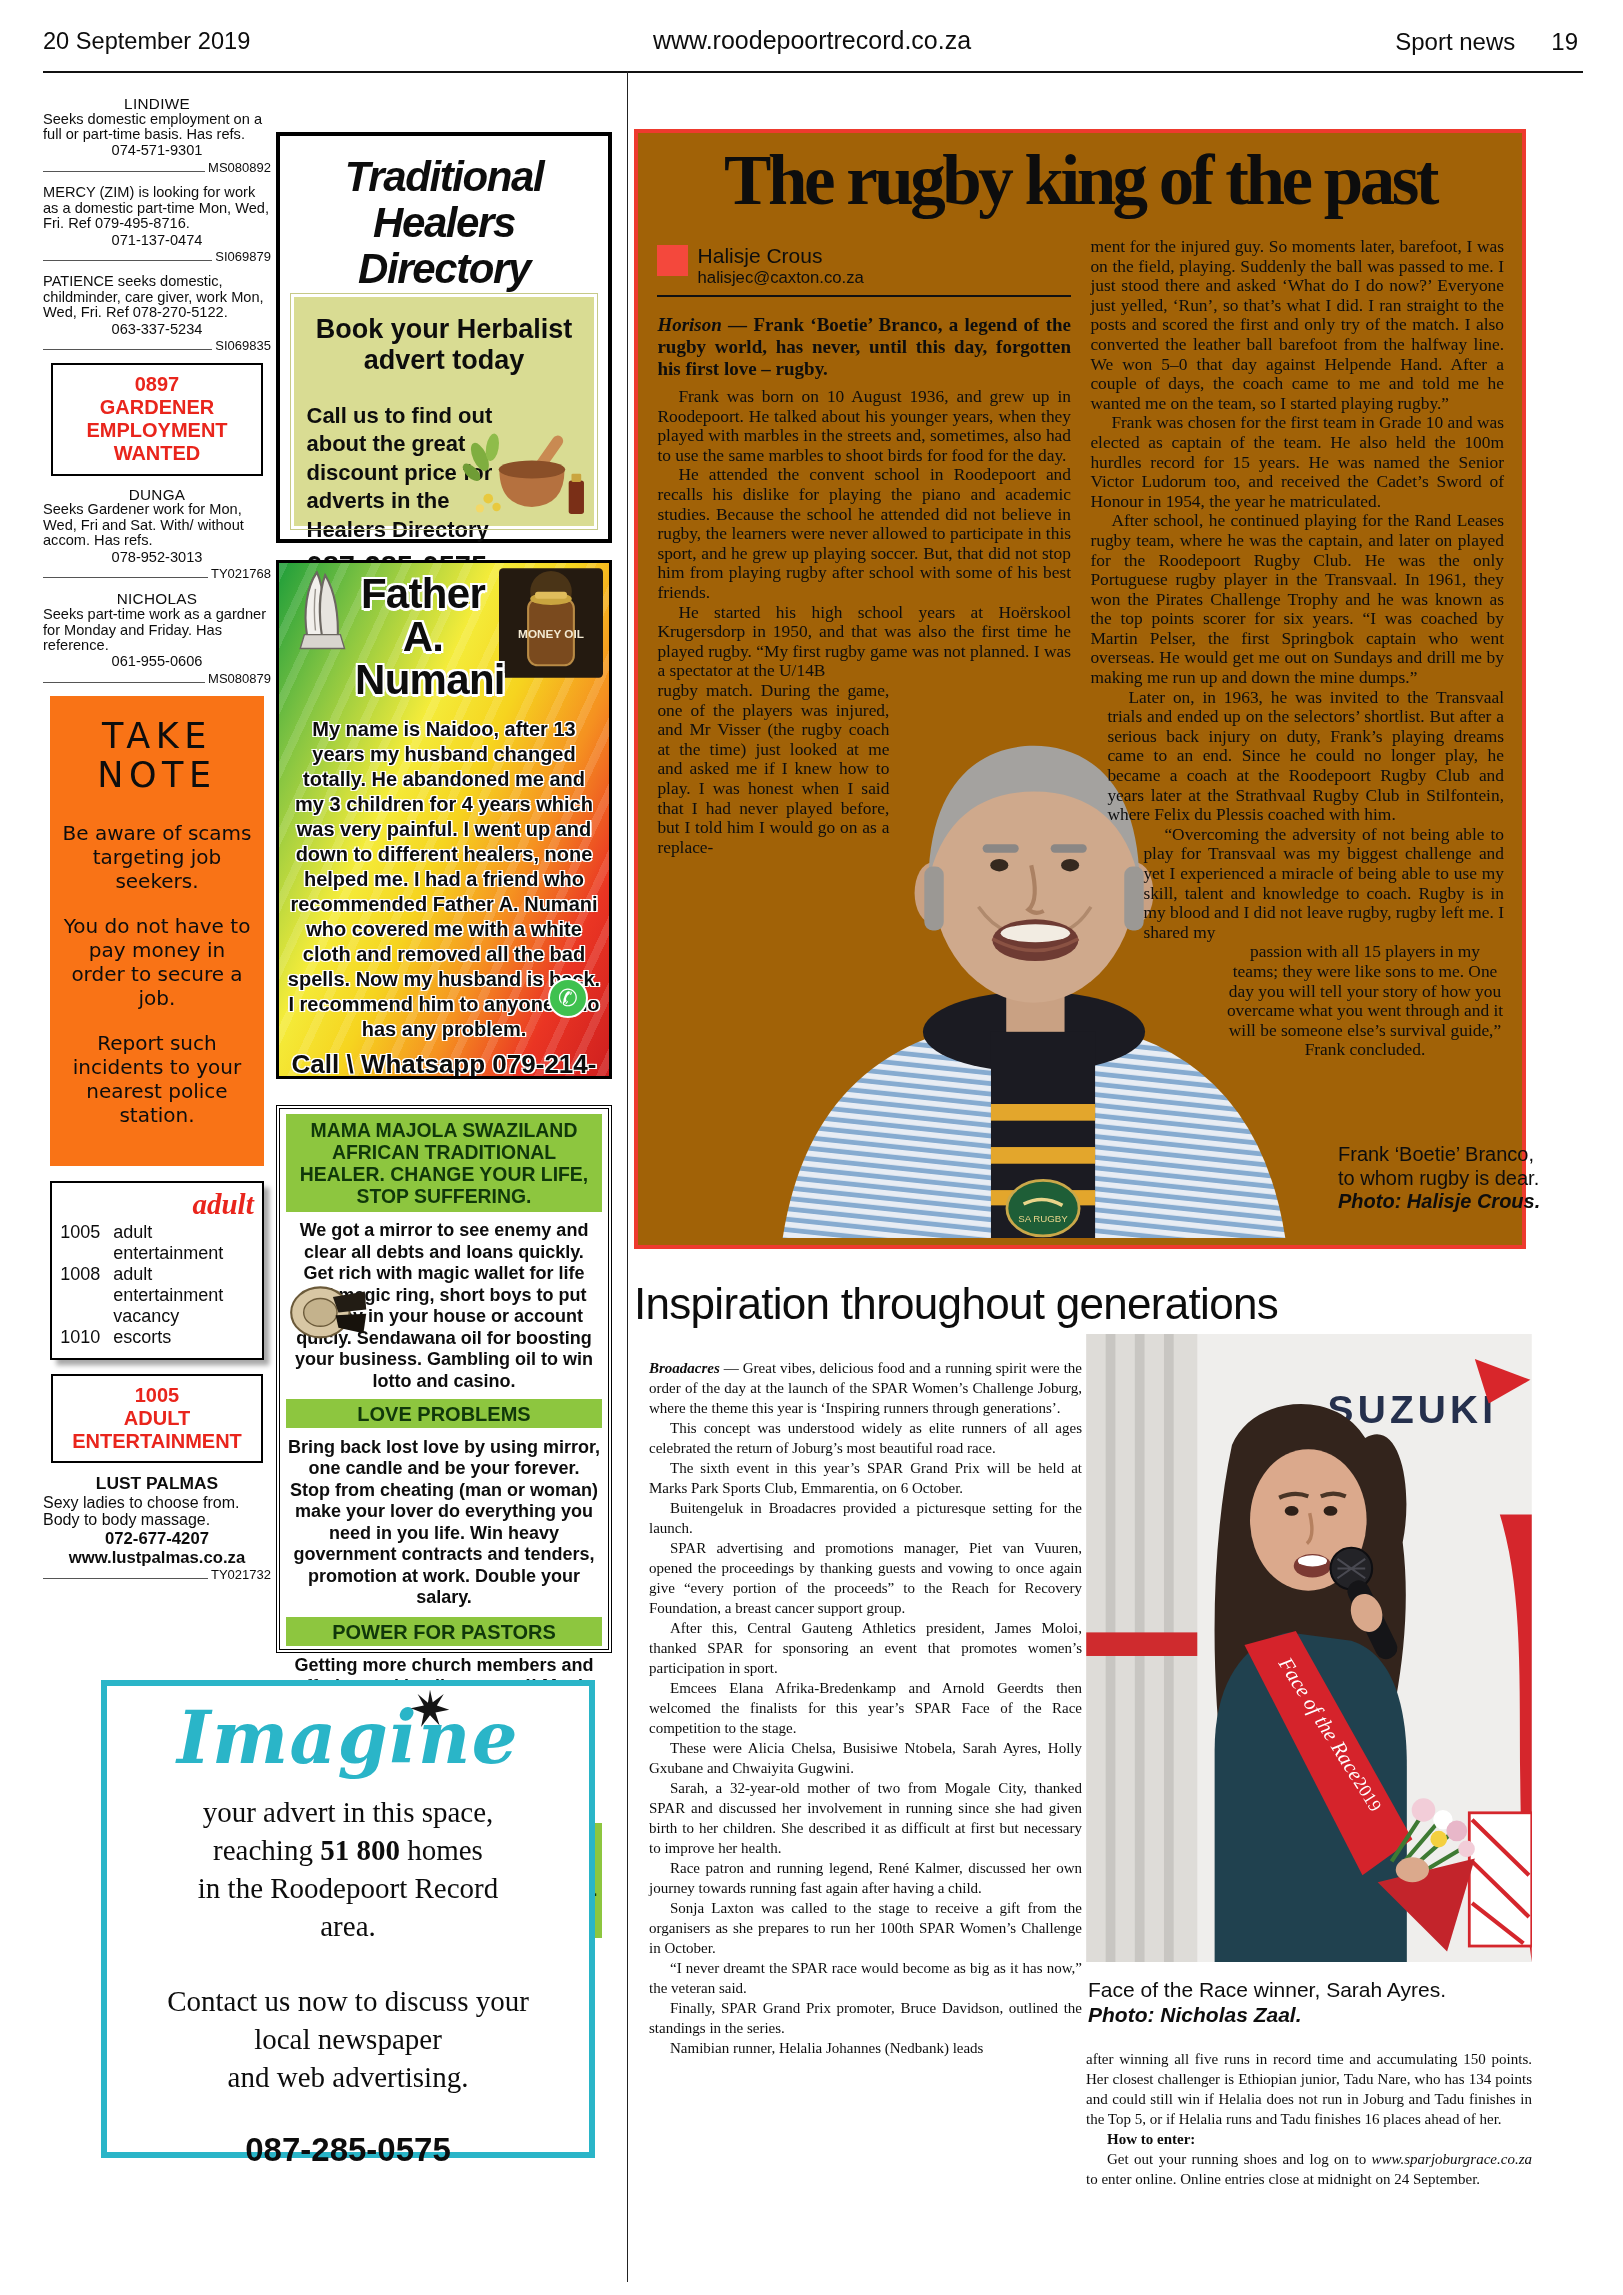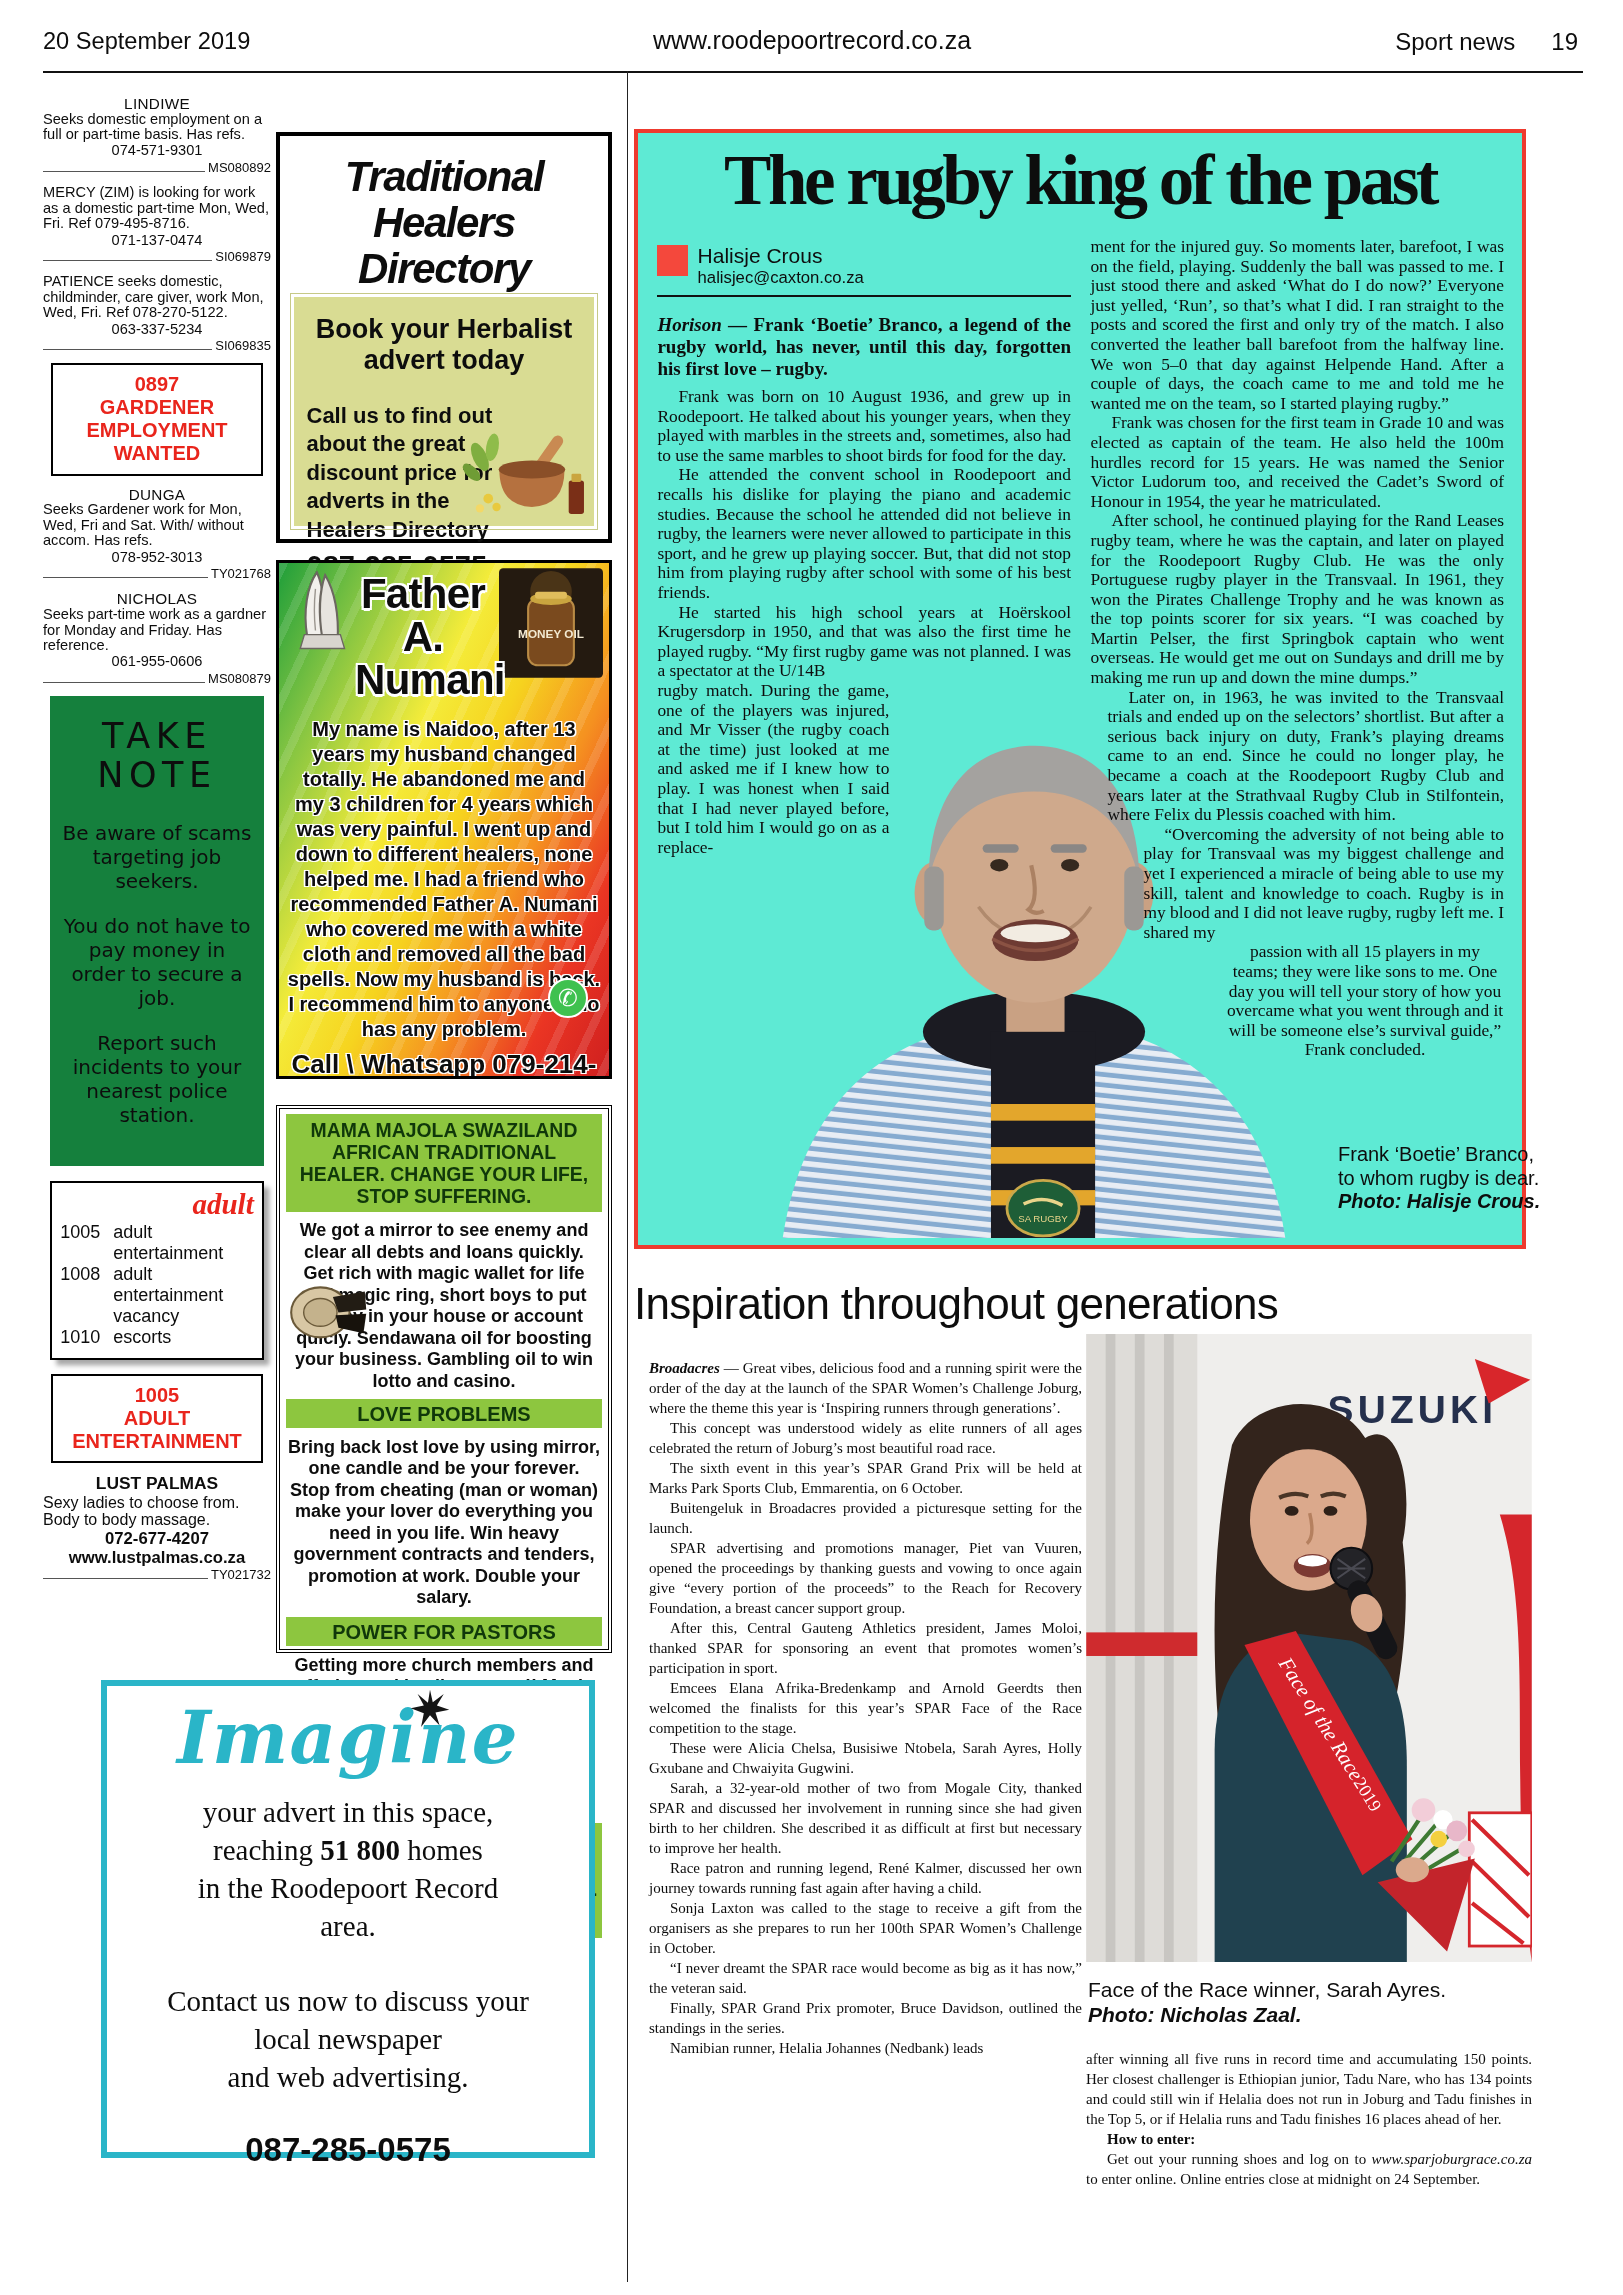--- a/index.html
+++ b/index.html
@@ -17,21 +17,21 @@
   
   .cl-col{position:absolute;left:43px;top:89px;width:228px;font-size:14.6px;line-height:15.6px}
   .cl-ad{margin:7px 0 9.7px}
   .cl-title{text-align:center;font-size:15.3px;letter-spacing:0.3px}
   .cl-phone{text-align:center;margin-top:0.7px}
   .cl-ref{display:flex;align-items:flex-end;font-size:13px;margin-top:0.7px}
   .cl-ref::before{content:"";flex:1;border-bottom:1.4px solid #555;margin:0 3.5px 3.5px 0}
   .red-box{border:2.8px solid #000;margin:4.2px 8.3px 11px;padding:8.3px 4.2px;text-align:center;color:#e9251c;font-weight:bold}
   .gardener{font-size:20px;line-height:23px}
   .adult1005{font-size:20px;line-height:23px}
-  .take-note{background:#15803d;margin:9.7px 7px 15.3px;padding:21px 9.7px 18px;text-align:center;font-family:"DejaVu Sans",sans-serif}
+  .take-note{background:#f97316;margin:9.7px 7px 15.3px;padding:21px 9.7px 18px;text-align:center;font-family:"DejaVu Sans",sans-serif}
   .tn-title{font-size:35px;line-height:39px;letter-spacing:5.6px;margin-bottom:26px}
   .tn-p{font-size:20px;line-height:24px;margin:21px 0}
   .adx{border:2.8px solid #000;margin:0 7px 14px;padding:5.6px 8.3px 9.7px;background:#fff;box-shadow:6.2px 6.2px 4.9px rgba(0,0,0,.35)}
   .adx-logo{text-align:right;color:#e9251c;font-style:italic;font-weight:bold;font-size:29px;line-height:30.5px;font-family:"Liberation Serif",serif;margin-bottom:2.8px}
   .adx-row{display:flex;font-size:18px;line-height:21px}
   .adx-code{width:53px;flex:none}
   .adx-label{flex:1}
   .cl-h2{text-align:center;font-weight:bold;font-size:17.4px;line-height:19.4px}
   .cl-b{font-size:16px;line-height:17.4px}
   .cl-phone-b{font-weight:bold;text-align:center;font-size:16.7px;line-height:19px}
@@ -76,21 +76,21 @@
   .imagine{position:absolute;left:101px;top:1680px;width:494px;height:478px;border:6.2px solid #2ab5c8;background:#fff;
     text-align:center;font-family:"Liberation Serif",serif;z-index:3}
   .im-title{position:relative;display:inline-block;margin-top:15.3px;font-size:72px;line-height:74px;font-style:italic;font-weight:bold;
     color:#2ab5c8;font-family:"DejaVu Serif",serif;letter-spacing:1.4px}
   .im-splat{position:absolute;right:67px;top:-14px}
   .im-p{font-size:29px;line-height:38px;margin-top:18px}
   .im-p2{font-size:29px;line-height:38px;margin-top:37px}
   .im-phone{font-size:33px;font-weight:bold;margin-top:35px;font-family:"Liberation Sans",sans-serif}
 
   
-  .rugby{position:absolute;left:634px;top:129px;width:892px;height:1120px;border:4.2px solid #ee3a2e;background:#5eead4}
+  .rugby{position:absolute;left:634px;top:129px;width:892px;height:1120px;border:4.2px solid #ee3a2e;background:#a16207}
   .rg-headline{margin:9.7px 14px 0;font-family:"Liberation Serif",serif;font-weight:bold;font-size:71px;line-height:74px;
     letter-spacing:-3.5px;white-space:nowrap;text-align:center}
   .rg-photo{position:absolute;left:139px;top:585px;z-index:0}
   .rg-cols{position:absolute;left:19.4px;right:18px;top:104px;display:flex;gap:19.4px;z-index:1}
   .rg-col{width:444px;position:relative}
   .rg-byline{display:flex;gap:9.7px;margin:8.3px 0 2.8px;align-items:flex-start}
   .rg-bsq{width:30.5px;height:30.5px;background:#f4483c;flex:none}
   .rg-bname{font-weight:normal;font-size:21px;line-height:22px}
   .rg-bmail{font-size:16.7px;line-height:21px}
   .rg-brule{height:2.1px;background:#111;margin:7px 0 16.7px}

